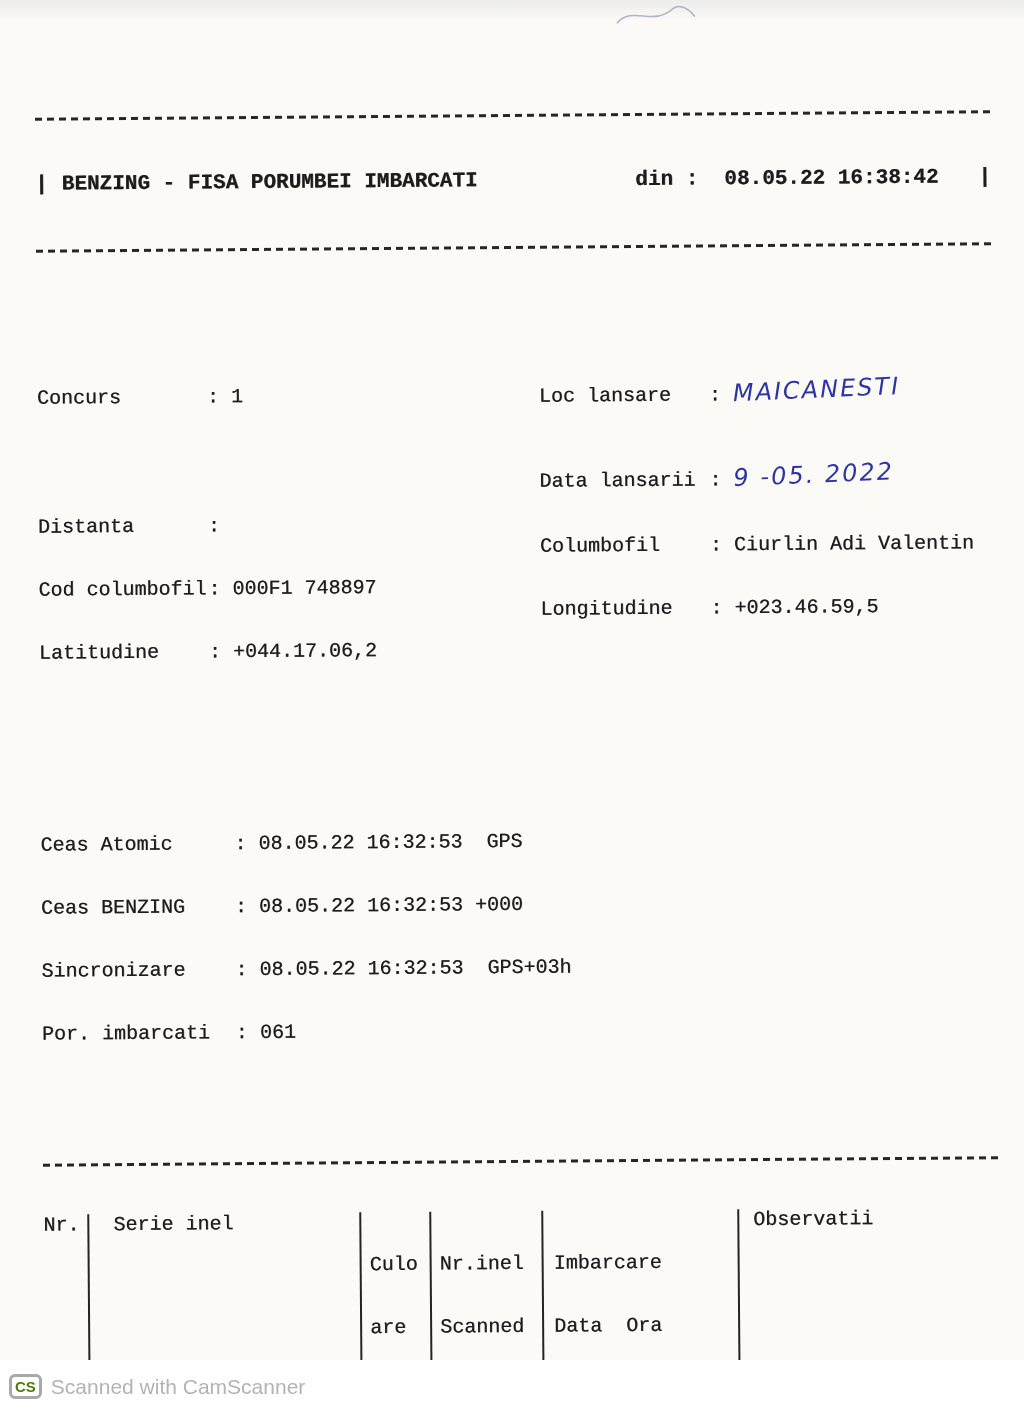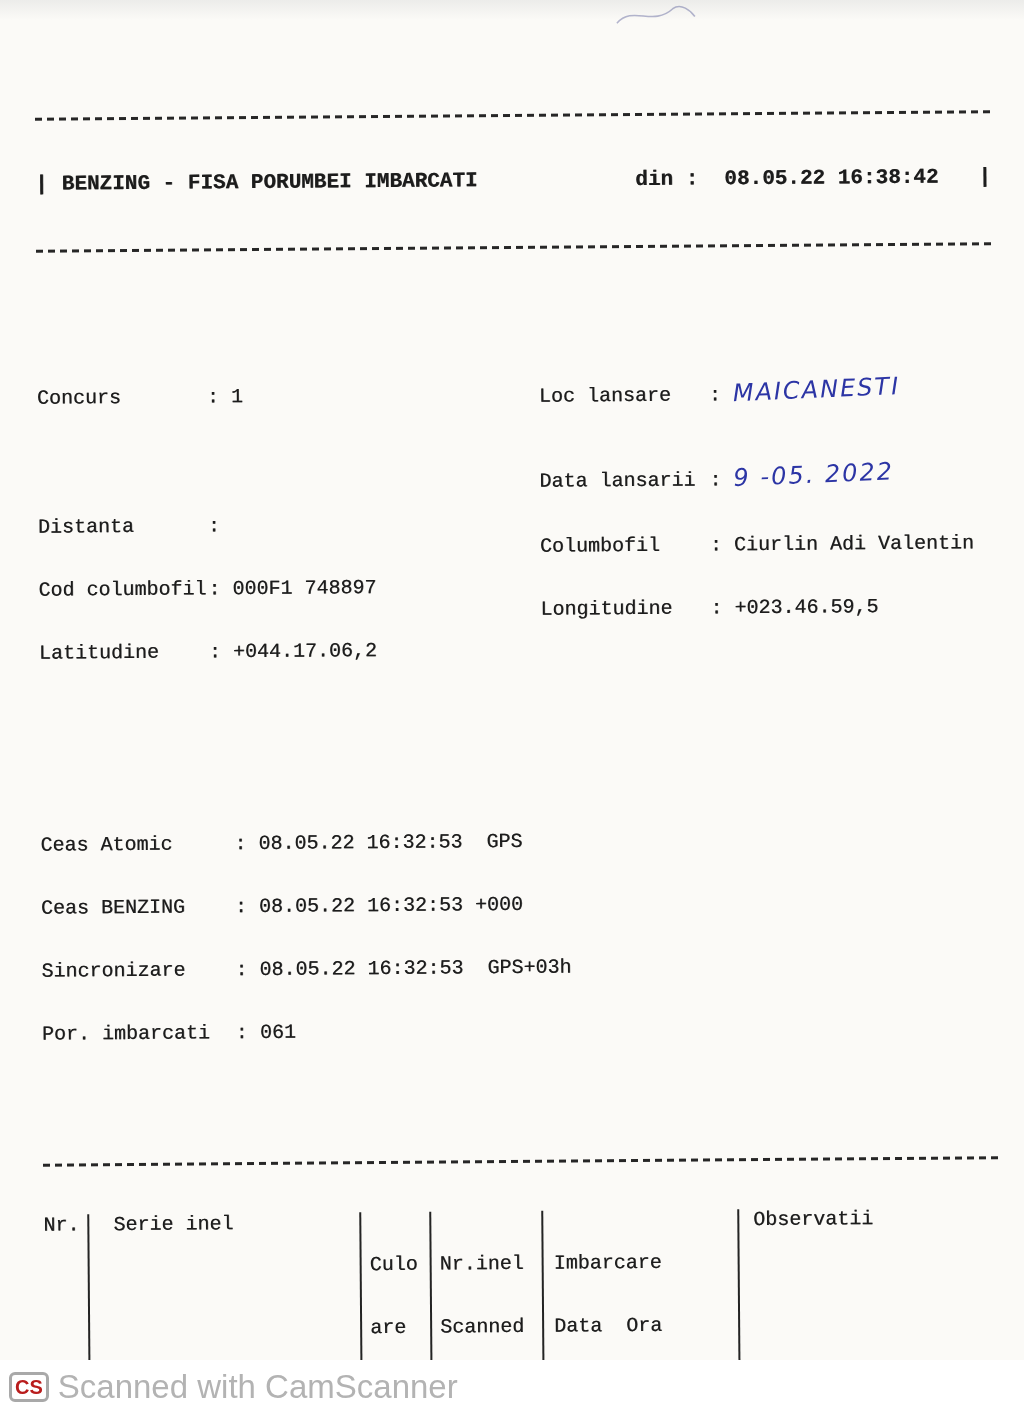--- a/index.html
+++ b/index.html
@@ -50,24 +50,24 @@
   .thead .obs{padding-left:14px;}
   .serie{display:grid;grid-template-columns:66px 48px 100px 1fr;}
   .topmark{position:absolute;left:615px;top:2px;width:90px;height:30px;pointer-events:none;}
 
   .cambar{
     position:absolute;left:0;bottom:0;width:100%;height:53px;background:#ffffff;
     display:flex;align-items:center;gap:9px;padding-left:9px;box-sizing:border-box;
     font-family:"Liberation Sans","DejaVu Sans",sans-serif;
   }
   .cs-icon{
-    color:#b91c1c;border:3px solid #a9a9a9;border-radius:6px;
-    font-size:20px;font-weight:bold;padding:2px 3px;line-height:1;
+    color:#4d7c0f;border:3px solid #a9a9a9;border-radius:6px;
+    font-size:15px;font-weight:bold;padding:2px 3px;line-height:1;
   }
-  .cam-text{color:#b3b3b3;font-size:33px;}
+  .cam-text{color:#b3b3b3;font-size:21px;}
 </style>
 </head>
 <body>
 
 <div class="doc">
   <svg class="topmark" viewBox="0 0 90 30">
     <path d="M6,22 C22,4 42,26 62,8 C70,2 80,10 84,16" fill="none" stroke="#5a5f9a" stroke-width="1.6" opacity="0.45"></path>
   </svg>
 
   <div class="dash" id="d1"></div>

